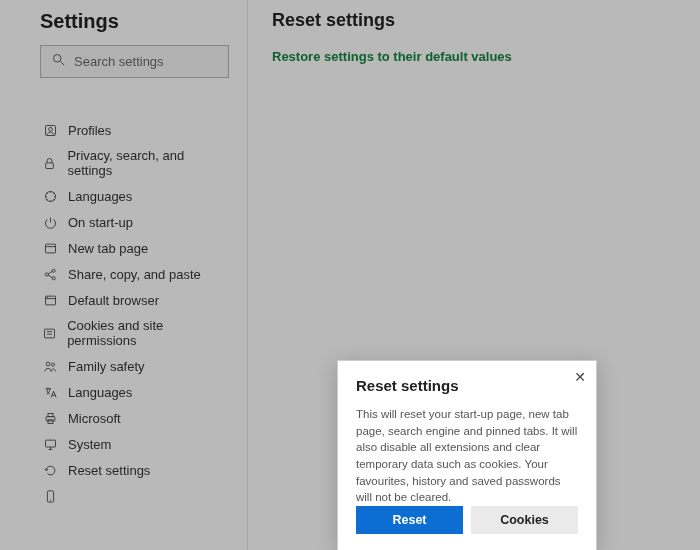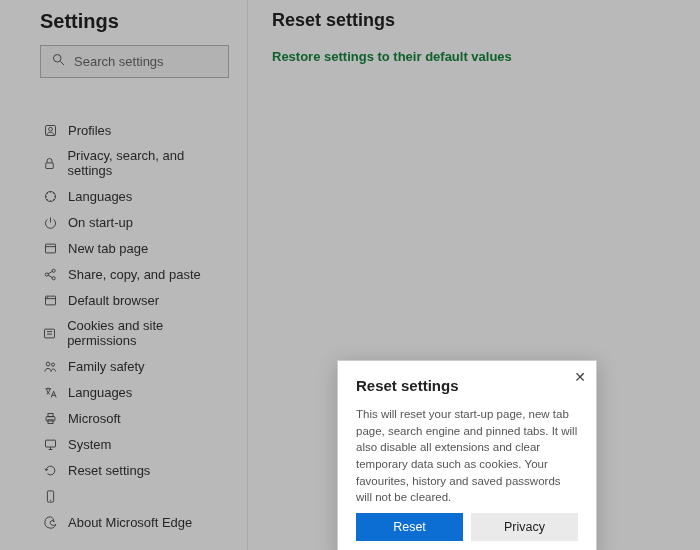--- a/index.html
+++ b/index.html
@@ -13,23 +13,23 @@
     .search input::placeholder { color: #666; }
     .nav { list-style: none; margin-top: 39px; }
     .nav li { display: flex; align-items: center; gap: 10px; padding: 5px 2px; font-size: 13px; color: #333; cursor: pointer; }
     .nav li .icon { width: 16px; height: 16px; display: inline-flex; align-items: center; justify-content: center; color: #444; }
     .main { flex: 1; padding: 10px 24px; background: #f7f7f7; }
     .main h2 { font-size: 18px; font-weight: 600; color: #222; margin-bottom: 18px; }
     .main .link { font-size: 13px; font-weight: 600; color: #15803d; }
     .dialog { position: absolute; left: 337px; top: 360px; width: 260px; background: #fff; border: 1px solid #ccc; box-shadow: 0 4px 20px rgba(0,0,0,0.2); z-index: 10; padding: 16px 18px 16px 18px; }
     .dialog .close { position: absolute; right: 10px; top: 8px; font-size: 14px; color: #444; cursor: pointer; background: none; border: none; }
     .dialog h3 { font-size: 15px; font-weight: 600; color: #222; margin-bottom: 12px; }
-    .dialog p { font-size: 11.5px; color: #555; line-height: 1.45; margin-bottom: 7px; }
+    .dialog p { font-size: 11.5px; color: #555; line-height: 1.45; margin-bottom: 0; }
     .dialog .actions { display: flex; gap: 8px; }
-    .dialog .btn { flex: 1; padding: 7px 15px; font-size: 12.5px; text-align: center; border: none; cursor: pointer; }
+    .dialog .btn { flex: 1; padding: 7px 15px; font-size: 12.5px; text-align: center; border: none; cursor: pointer; font-weight: bold; }
     .dialog .btn.primary { background: #0c6dd3; color: #fff; }
     .dialog .btn.secondary { background: #eaeaea; color: #222; }
     svg { width: 15px; height: 15px; stroke: #444; stroke-width: 1.4; fill: none; }
   </style>
 </head>
 <body>
 
 <div class="app">
 
   <aside class="sidebar">
@@ -179,41 +179,33 @@
         <span>Reset settings</span>
       </li>
       <li>
         <span class="icon">
             <svg viewBox="0 0 24 24">
               <rect x="7" y="3" width="10" height="18" rx="2"></rect>
               <line x1="11" y1="18" x2="13" y2="18"></line>
             </svg>
           </span>
       </li>
-      <li>
-        <span class="icon">
-            <svg viewBox="0 0 24 24">
-              <path d="M12 3a9 9 0 1 0 8.5 12c-2 2-6 2-8 0-2-2-1-6 2-6 2 0 3 1 3 2 0-4-3-8-5.5-8z"></path>
-            </svg>
-          </span>
-        <span>About Microsoft Edge</span>
-      </li>
     </ul>
   </aside>
 
   <main class="main">
     <h2>Reset settings</h2>
     <div class="link">Restore settings to their default values</div>
   </main>
 
   <div class="overlay"></div>
 
   <div class="dialog">
     <button class="close">✕</button>
     <h3>Reset settings</h3>
     <p>This will reset your start-up page, new tab page, search engine and pinned tabs. It will also disable all extensions and clear temporary data such as cookies. Your favourites, history and saved passwords will not be cleared.</p>
     <div class="actions">
       <button class="btn primary">Reset</button>
-      <button class="btn secondary">Privacy</button>
+      <button class="btn secondary">Cookies</button>
     </div>
   </div>
 
 </div>
 
 </body></html>

